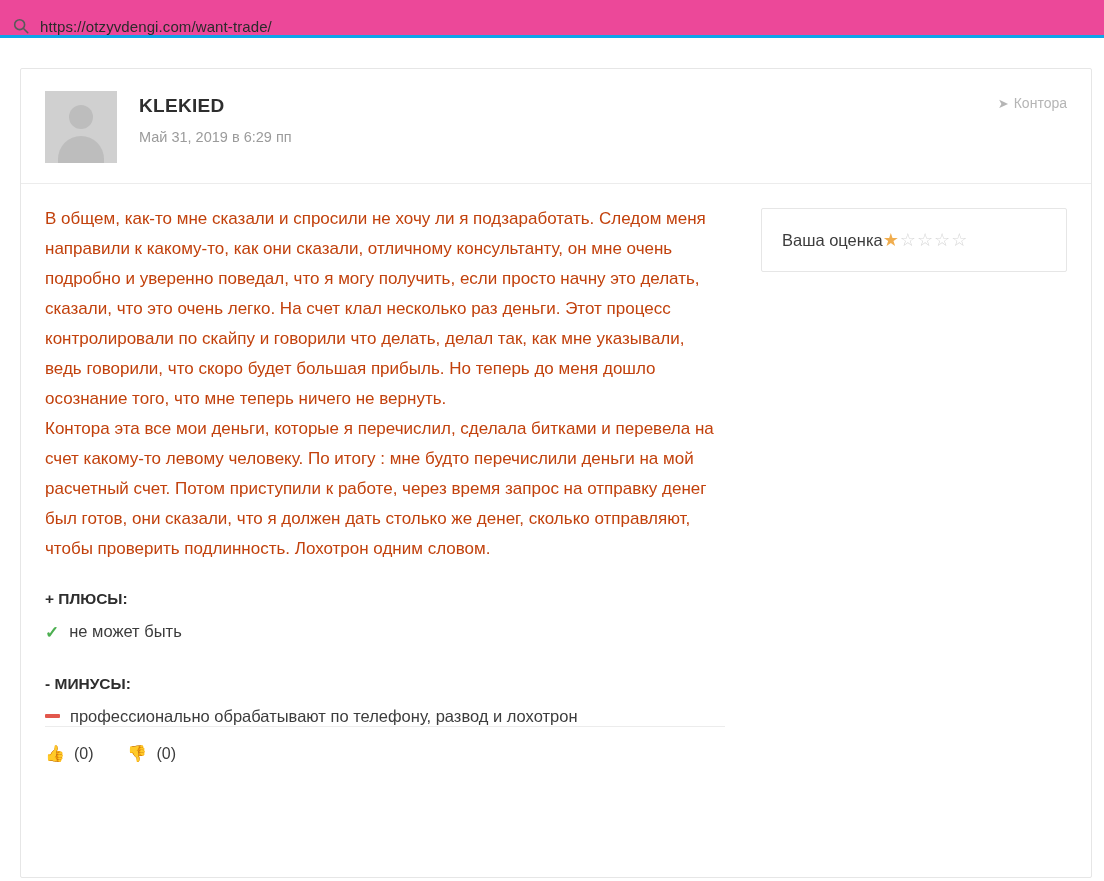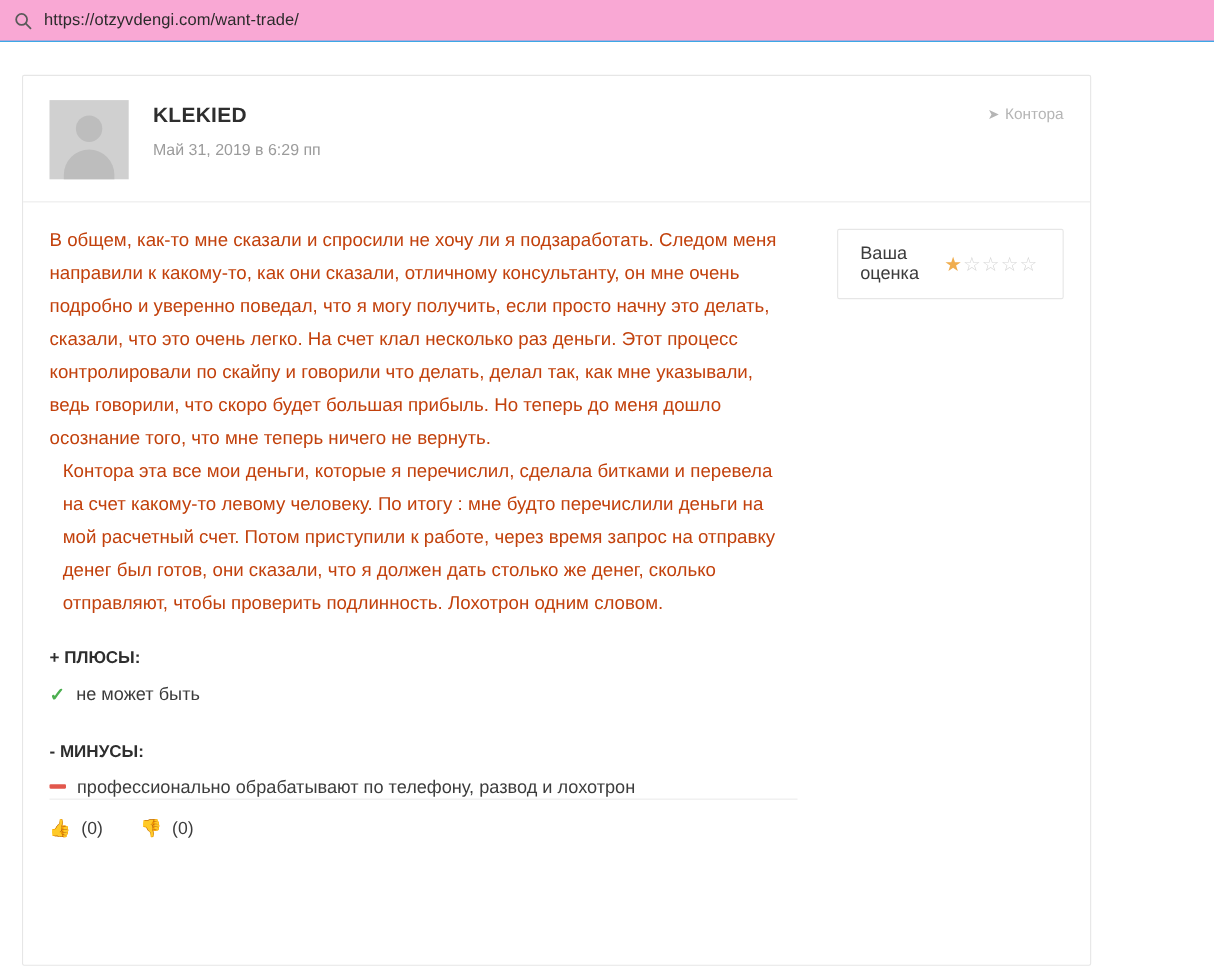--- a/index.html
+++ b/index.html
@@ -11,24 +11,24 @@
   body {
     width: 1104px;
     height: 881px;
     overflow: hidden;
     position: relative;
   }
 
   
   .urlbar {
     height: 38px;
-    background: #f9a8d4;
-    border-bottom: 1px solid #0ea5e9;
-    display: flex;
-    align-items: center;
+    background: #ec4899;
+    border-bottom: 3px solid #0ea5e9;
+    display: flex;
+    align-items: flex-end;
     padding: 0 12px;
     box-sizing: border-box;
   }
   .urlbar .search-icon {
     width: 18px;
     height: 18px;
     margin-right: 10px;
     flex: 0 0 auto;
     color: #5a5a5a;
   }
@@ -41,21 +41,21 @@
   
   .page {
     padding: 30px 20px 0 20px;
     box-sizing: border-box;
   }
 
   .comment-card {
     border: 1px solid #e6e6e6;
     border-radius: 2px;
     background: #fff;
-    width: 972px;
+    width: 1072px;
     box-sizing: border-box;
     min-height: 810px;
   }
 
   
   .comment-head {
     display: flex;
     align-items: flex-start;
     padding: 22px 24px 20px 24px;
     border-bottom: 1px solid #ececec;
@@ -137,21 +137,21 @@
     padding-top: 24px;
     padding-left: 36px;
   }
 
   .review-text p {
     margin: 0;
     font-size: 17px;
     line-height: 30px;
     color: #c2410c;
   }
-  .review-text p + p { margin-top: 0; margin-left: 12px; }
+  .review-text p + p { margin-top: 0; }
 
   .prosnc {
     margin-top: 26px;
   }
   .pm-title {
     font-size: 15.5px;
     font-weight: bold;
     color: #2e2e2e;
   }
   .pm-item {

